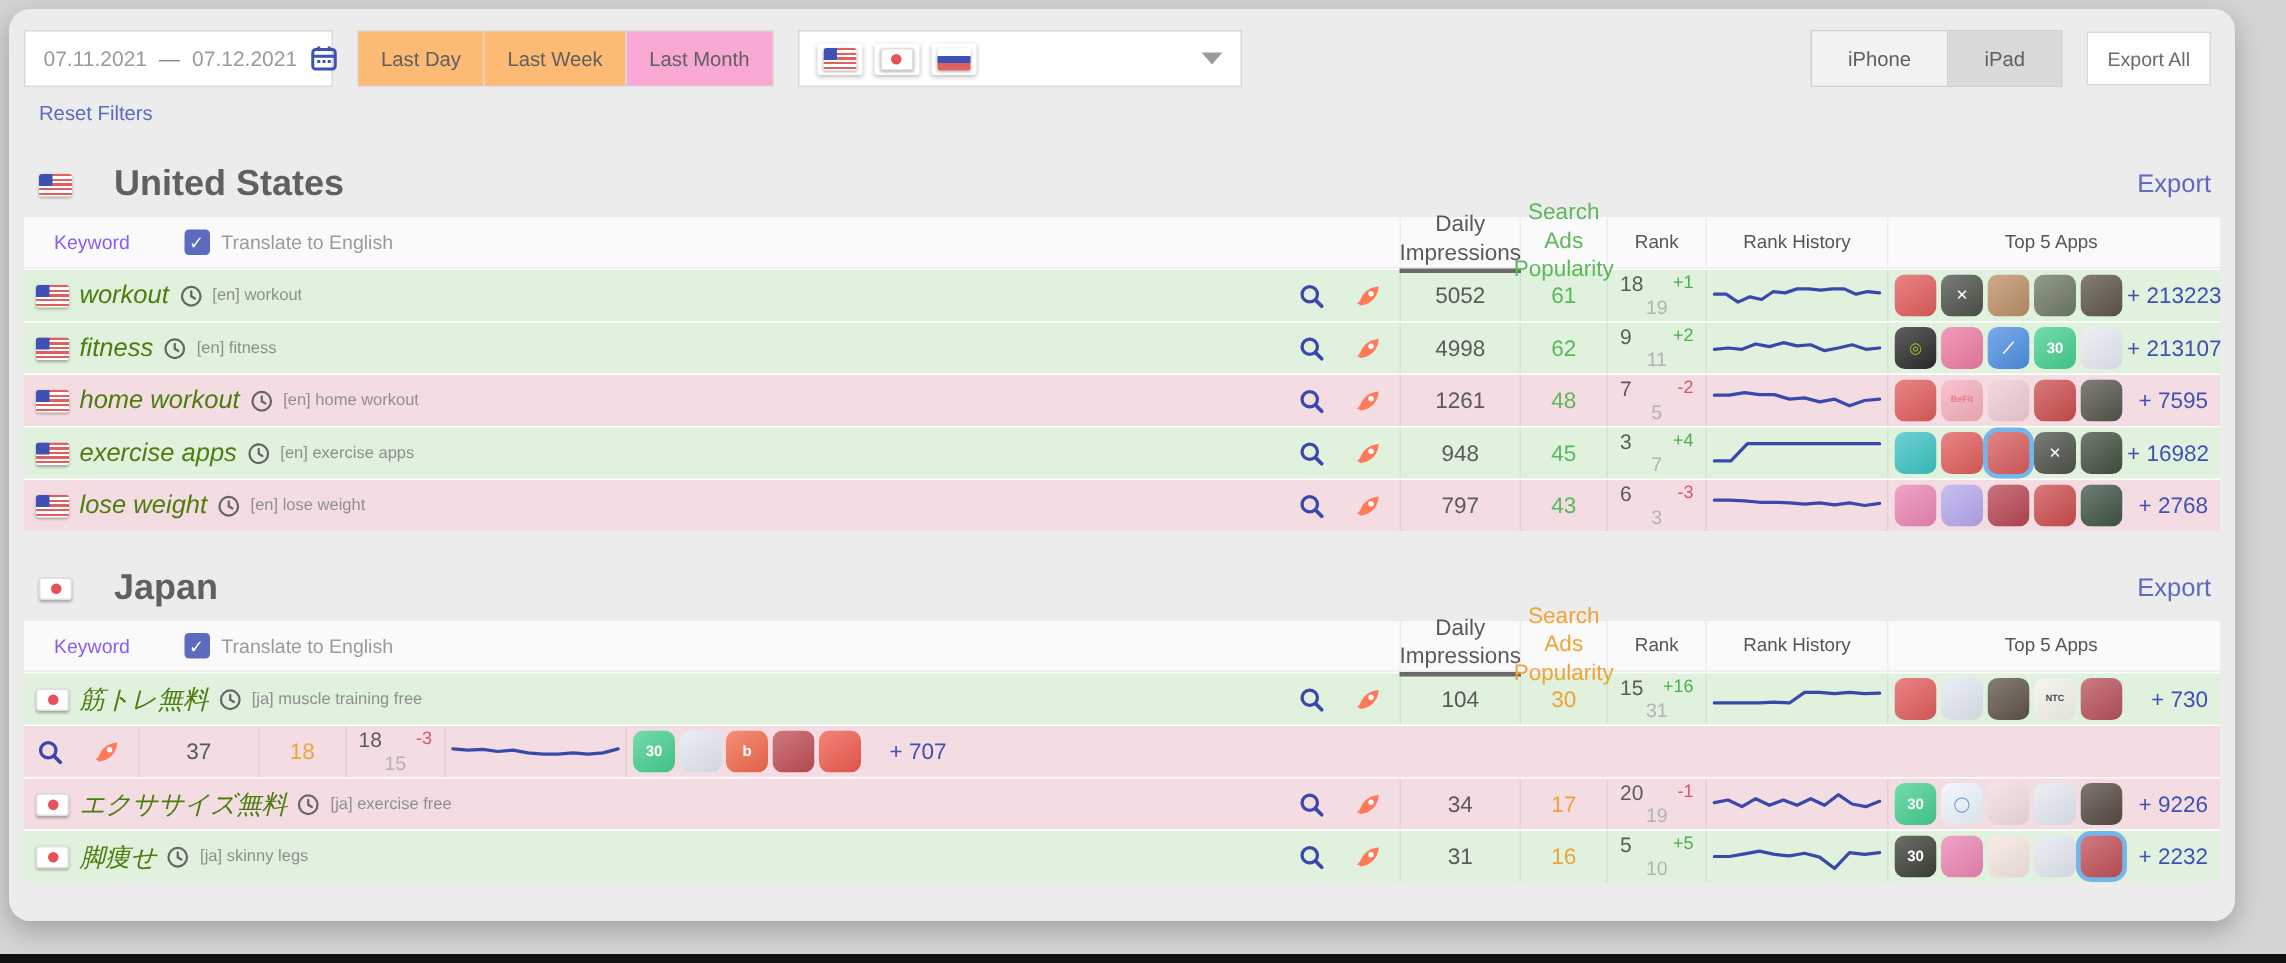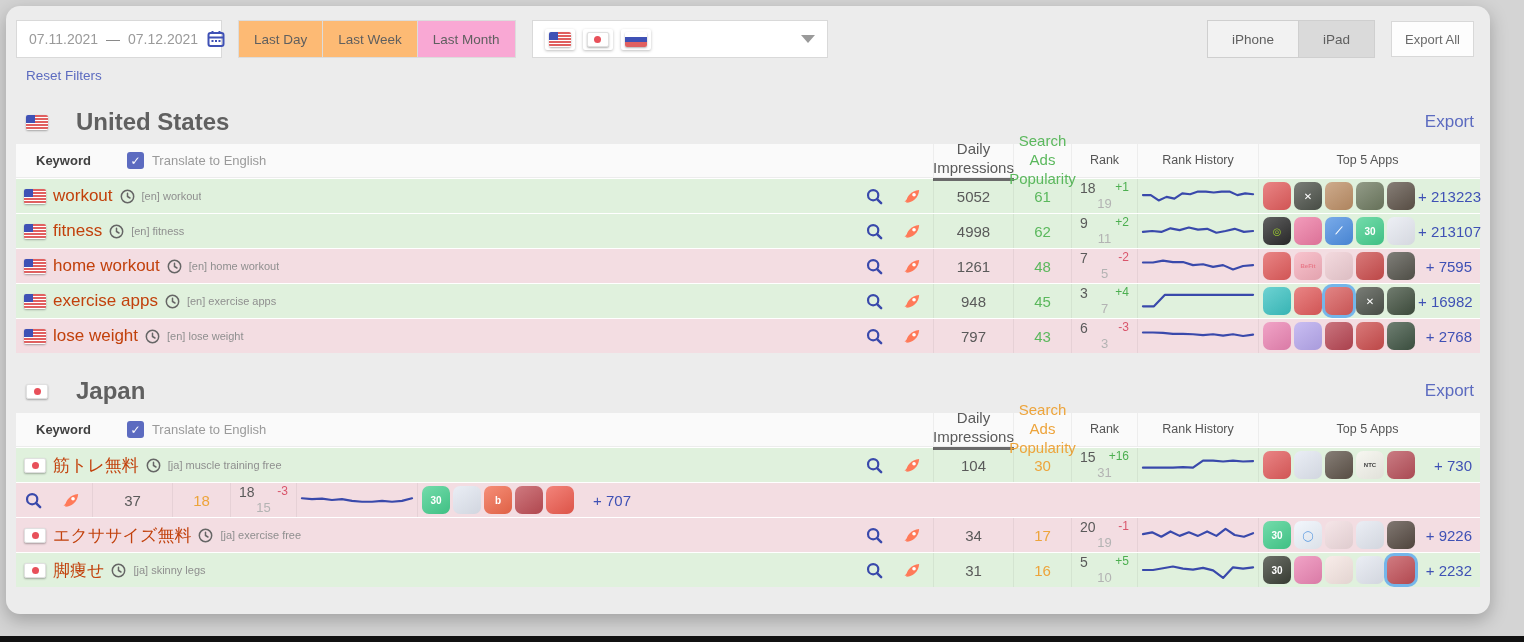--- a/index.html
+++ b/index.html
@@ -68,37 +68,37 @@
   .c-search{ width:34px; }
   .c-rocket{ width:42px; }
   .c-impr { width:80px;  border-left:1px solid rgba(0,0,0,.05); font-size:15px; color:#5a5a5a; }
   .c-pop  { width:58px;  border-left:1px solid rgba(0,0,0,.05); font-size:15px; }
   .c-rank { width:66px;  border-left:1px solid rgba(0,0,0,.05); flex-direction:column; justify-content:center; padding:0 8px; }
   .c-hist { width:121px; border-left:1px solid rgba(0,0,0,.05); }
   .c-apps { width:222px; border-left:1px solid rgba(0,0,0,.05); justify-content:flex-start; gap:3px; padding:0 8px 0 4px; }
 
   .thead .hdr { text-align:center; line-height:1.25; font-weight:400; }
   .thead .c-kw { gap:0; }
-  .hdr-keyword { font-weight:700; font-size:13px; color:#404040; padding-left:12px;text-align:center; }
+  .hdr-keyword { font-weight:400; font-size:13px; color:#8b5cf6; padding-left:12px;text-align:center; }
   .checkbox {
     width:17px; height:17px; background:#5c6bc0; border-radius:3px; margin-left:36px;
     display:flex; align-items:center; justify-content:center; cursor:pointer;
   }
   .checkbox::after { content:"✓"; color:#fff; font-size:12px; font-weight:700; }
   .hdr-translate { color:#9a9a9a; font-size:13px; margin-left:8px;text-align:center; }
   .sorted { border-bottom:3px solid #6a6a6a; padding-bottom:1px; }
 
   
   .flag { width:22px; height:15px; border-radius:2px; flex:0 0 auto; box-shadow:0 1px 2px rgba(0,0,0,.3); position:relative; }
   .flag-us { background-image:linear-gradient(#3f51b5,#3f51b5), repeating-linear-gradient(#e06060 0 1.6px, #fff 1.6px 3.1px); background-size:9px 8px,100% 100%; background-repeat:no-repeat; }
   .flag-jp { background:#fff; border:1px solid #e0e0e0; }
   .flag-jp::after { content:""; position:absolute; left:50%; top:50%; width:7px; height:7px; margin:-3.5px 0 0 -3.5px; border-radius:50%; background:#e8505a; }
   .flag-ru { background:linear-gradient(#fff 0 34%, #3f51b5 34% 67%, #e06060 67% 100%); }
 
-  .kw-text { color:#c2410c; font-size:17px; white-space:nowrap; cursor:pointer; }
+  .kw-text { color:#4d7c0f; font-size:17px; white-space:nowrap; cursor:pointer;font-style:italic; }
   .kw-tr { color:#8f8f8f; font-size:11px; white-space:nowrap; overflow:hidden; }
   .icon-btn { display:flex; cursor:pointer; }
 
   .rank-line { display:flex; justify-content:space-between; width:100%; font-size:14px; color:#5a5a5a; line-height:1.1; }
   .rank-chg { font-size:12px; }
   .rank-chg.up { color:#4caf50; }
   .rank-chg.down { color:#d9556b; }
   .rank-prev { text-align:right; color:#b3b3b3; font-size:13px; line-height:1.1; }
 
   .pop-green .c-pop { color:#5bb85d; }

